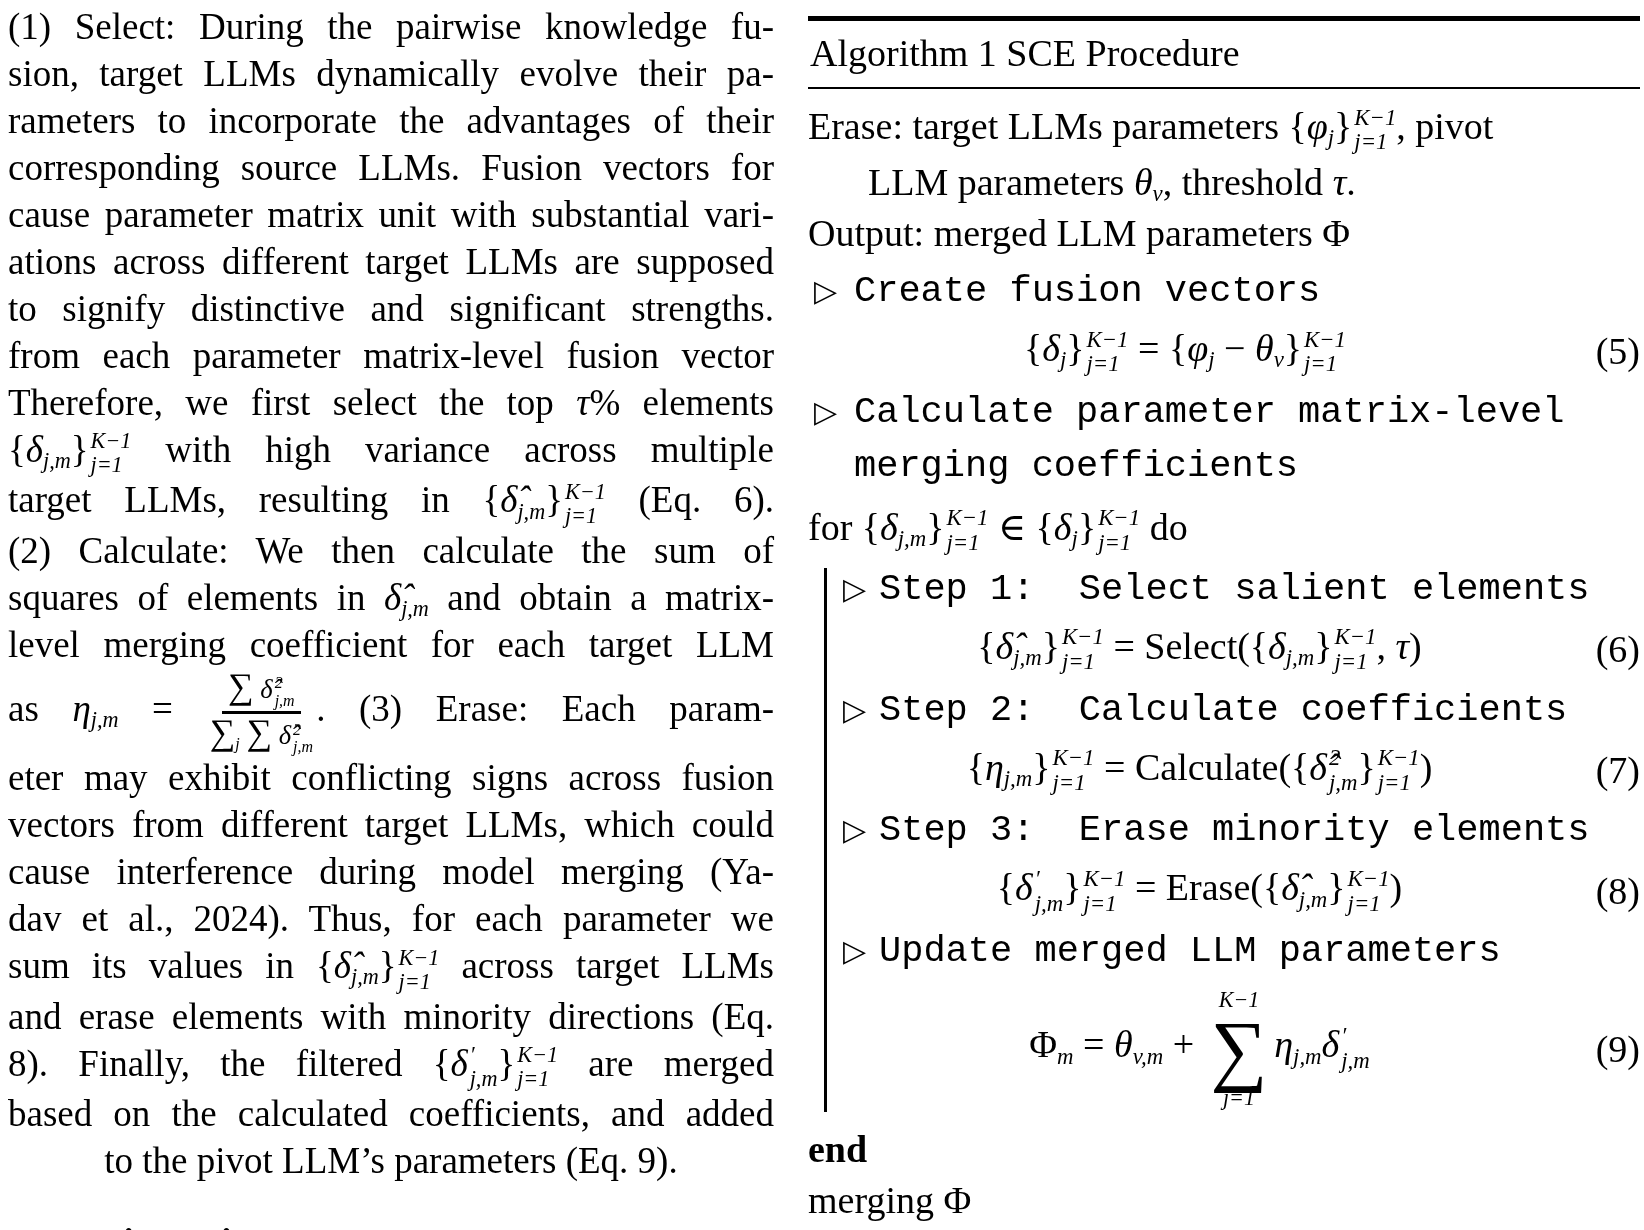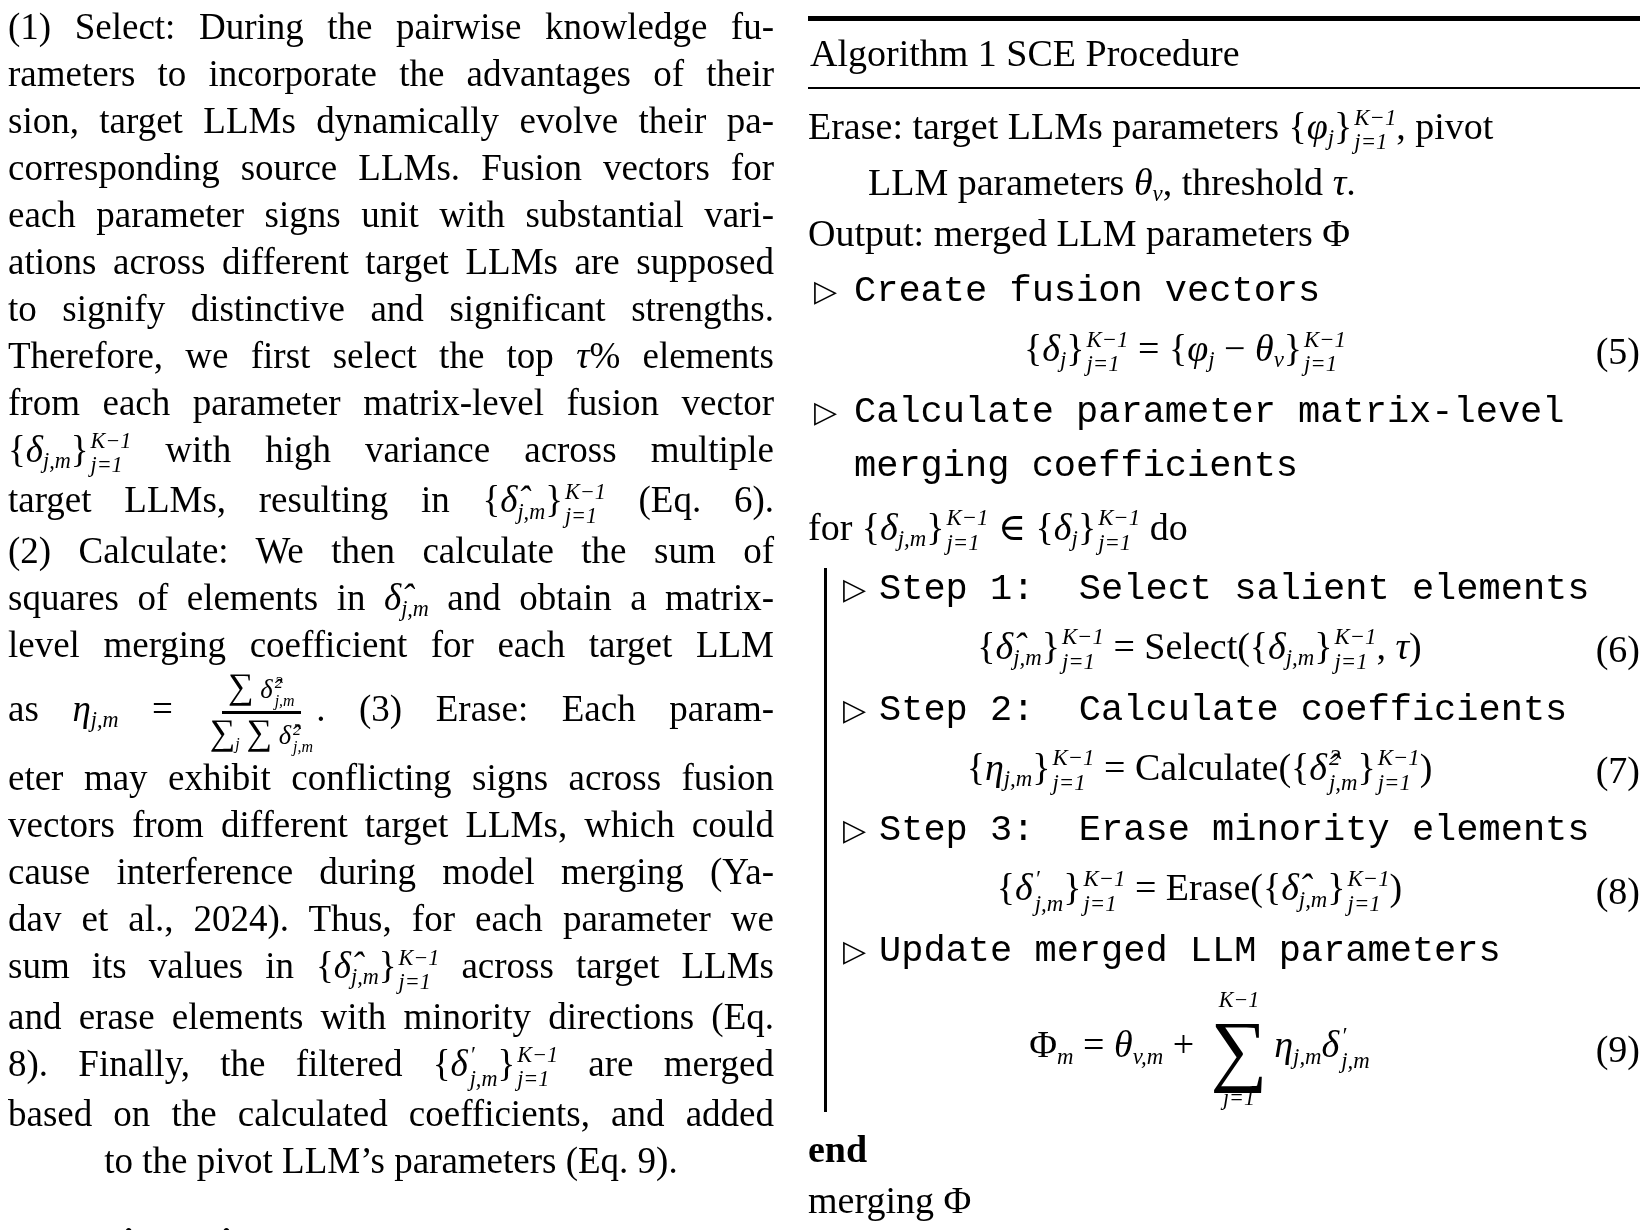--- a/index.html
+++ b/index.html
@@ -53,28 +53,28 @@
   .loop-block{border-left:3px solid #000;margin-left:16px;padding-left:10px;}
   .loop-block .algo-comment{margin-left:6px;}
   .loop-block .algo-comment .tri{width:36px;}
   .kw{font-weight:bold;}
 </style>
 </head>
 <body>
 
 <div class="left-col">
     <div class="tline just">(1) <span class="tk-b">Select</span>: During the pairwise knowledge fu-</div>
+    <div class="tline just">sion, target LLMs dynamically evolve their pa-</div>
     <div class="tline just">rameters to incorporate the advantages of their</div>
-    <div class="tline just">sion, target LLMs dynamically evolve their pa-</div>
     <div class="tline just">corresponding source LLMs. Fusion vectors for</div>
-    <div class="tline just">each parameter signs unit with substantial vari-</div>
+    <div class="tline just">cause parameter matrix unit with substantial vari-</div>
     <div class="tline just">ations across different target LLMs are supposed</div>
     <div class="tline just">to signify distinctive and significant strengths.</div>
+    <div class="tline just">from each parameter matrix-level fusion vector</div>
     <div class="tline just">Therefore, we first select the top <span class="tk-i">τ</span>% elements</div>
-    <div class="tline just">from each parameter matrix-level fusion vector</div>
     <div class="tline just">{<span class="tk-i">δ</span><span class="tk-subs">j,m</span>}<span class="tk-ss">
         <span class="tk-ss-t">K−1</span>
         <span class="tk-ss-b">j=1</span>
       </span> with high variance across multiple</div>
     <div class="tline just">target LLMs, resulting in {<span class="tk-i">δ̂</span><span class="tk-subs">j,m</span>}<span class="tk-ss">
         <span class="tk-ss-t">K−1</span>
         <span class="tk-ss-b">j=1</span>
       </span> (Eq. 6).</div>
     <div class="tline just">(2) <span class="tk-b">Calculate</span>: We then calculate the sum of</div>
     <div class="tline just">squares of elements in <span class="tk-i">δ̂</span><span class="tk-subs">j,m</span> and obtain a matrix-</div>

